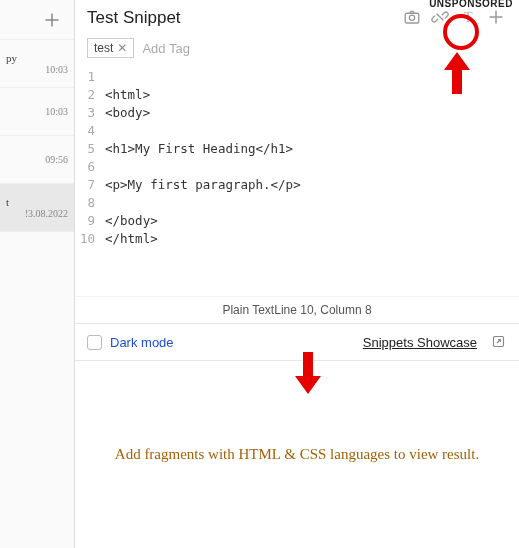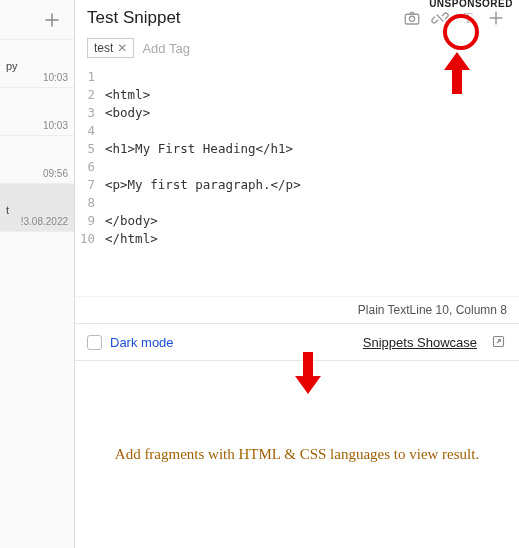--- a/index.html
+++ b/index.html
@@ -43,25 +43,26 @@
   }
   .sidebar-items {
     flex: 1;
     overflow: hidden;
   }
   .sidebar-item {
     height: 48px;
     border-bottom: 1px solid #eee;
     display: flex;
     flex-direction: column;
-    justify-content: flex-end;
+    justify-content: center;
     padding: 4px 6px;
     font-size: 11px;
     color: #666;
     position: relative;
+    font-family: Liberation Serif, serif;
   }
   .sidebar-item.selected {
     background: #e8e8e8;
   }
   .sidebar-time {
     text-align: right;
     font-size: 10px;
     color: #888;
   }
   .sidebar-label {
@@ -77,21 +78,21 @@
   }
   
   .main {
     flex: 1;
     display: flex;
     flex-direction: column;
     position: relative;
   }
   .header {
     display: flex;
-    align-items: center;
+    align-items: flex-start;
     padding: 8px 12px 4px 12px;
     position: relative;
   }
   .title {
     font-size: 17px;
     font-weight: 400;
     color: #222;
     flex: 1;
   }
   .header-icons {
@@ -185,21 +186,21 @@
     padding-right: 10px;
     user-select: none;
   }
   .code {
     color: #333;
     white-space: pre;
   }
   
   .statusbar {
     display: flex;
-    justify-content: flex-end;
+    justify-content: center;
     padding: 6px 12px;
     font-size: 12px;
     color: #555;
     border-bottom: 1px solid #e5e5e5;
     border-top: 1px solid #f3f3f3;
     margin-top: 40px;
   }
   
   .options-row {
     display: flex;

